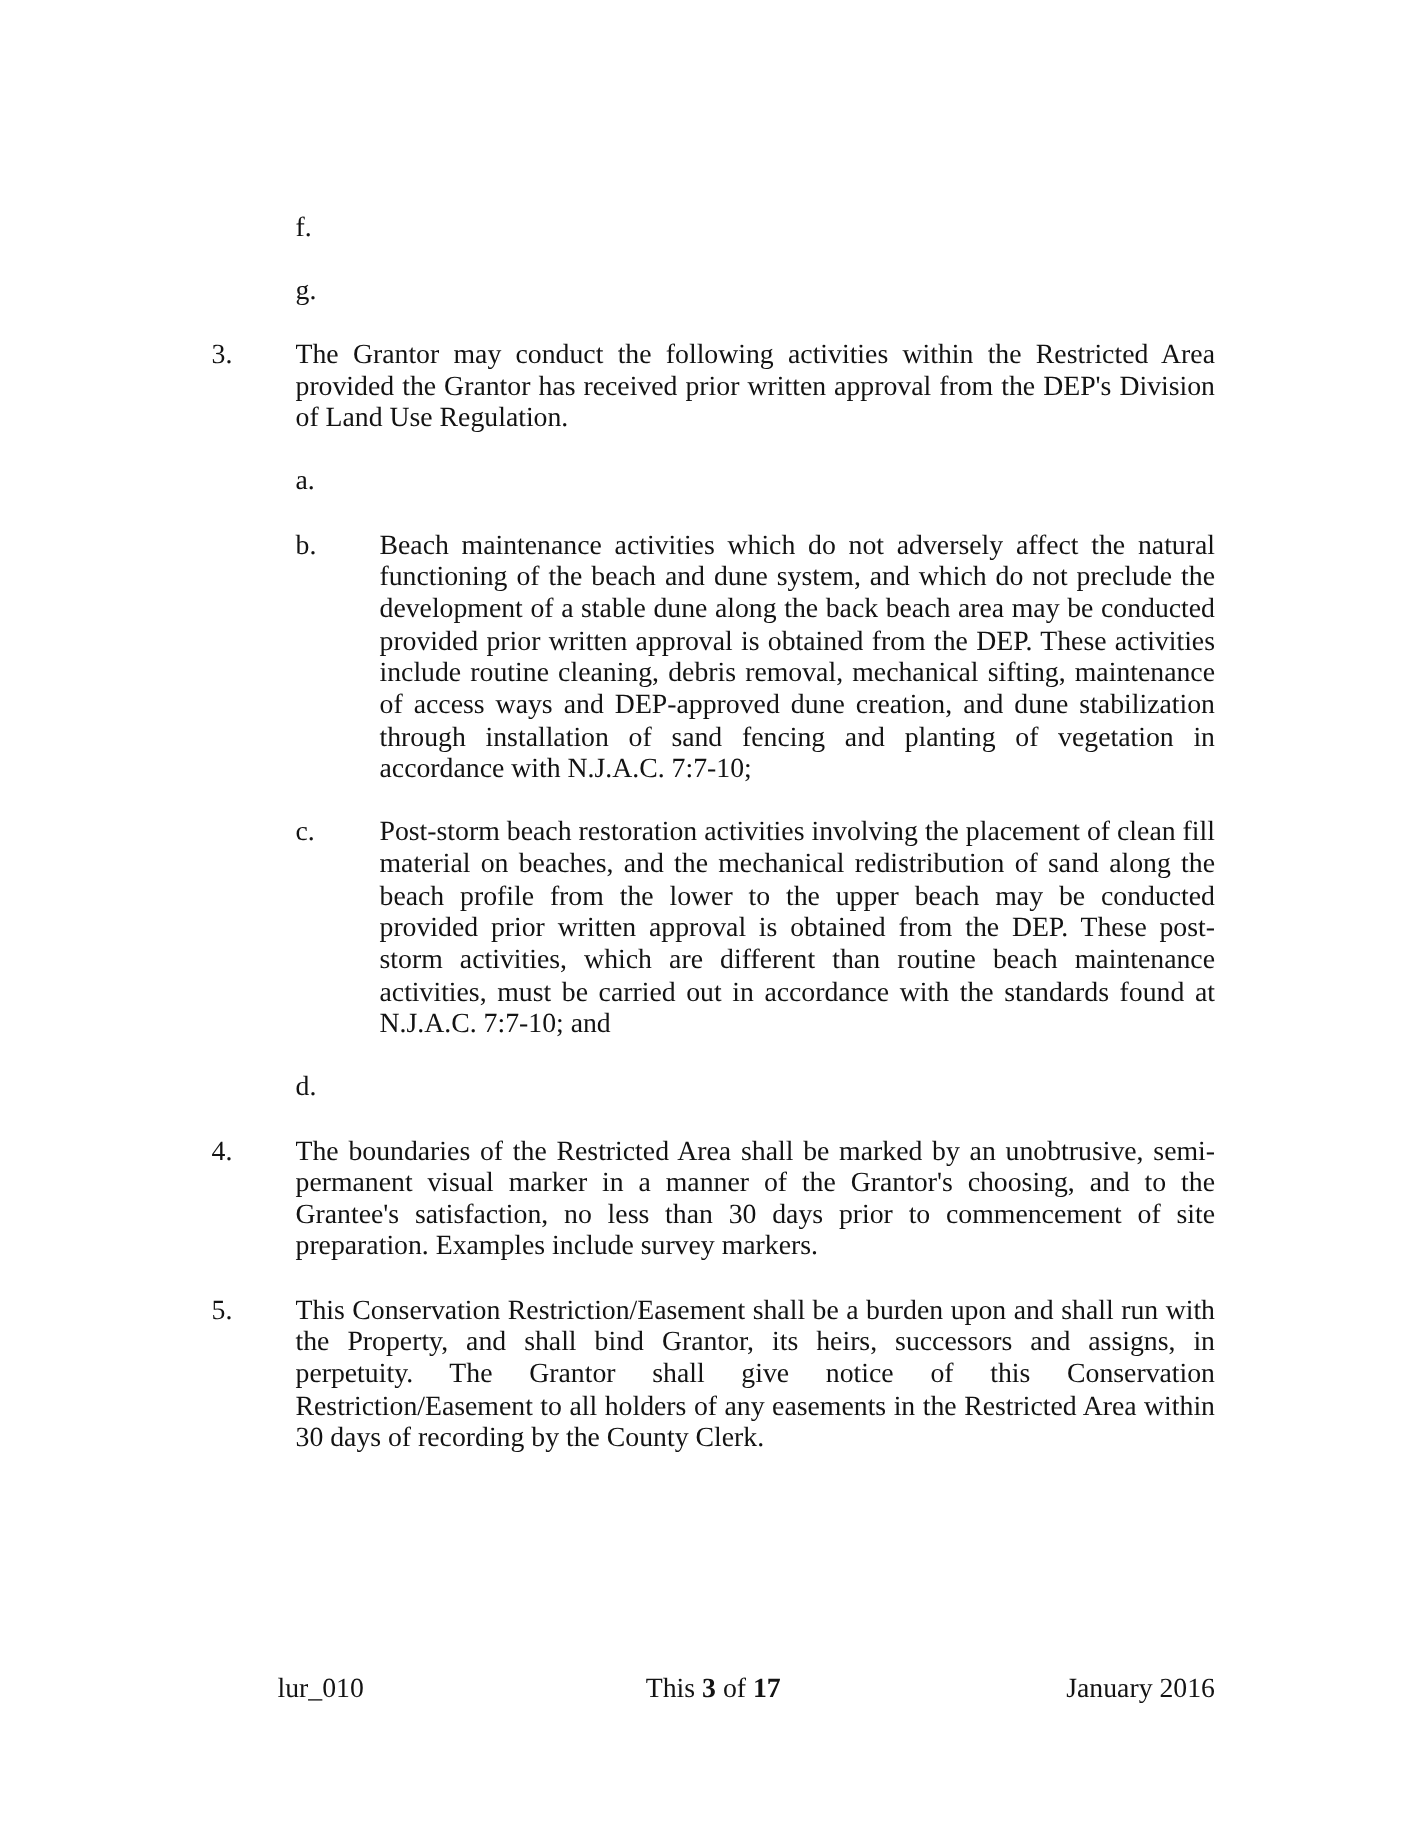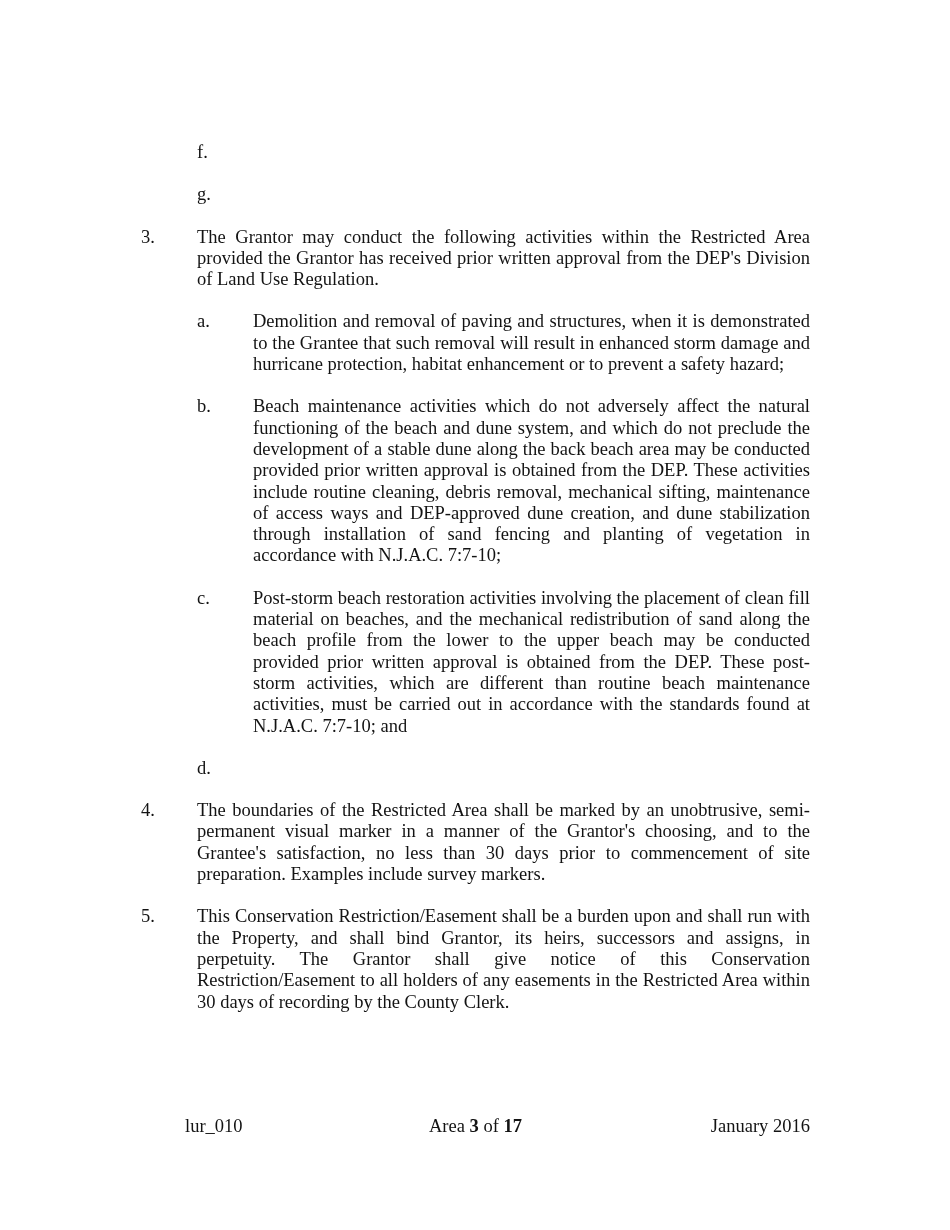--- a/index.html
+++ b/index.html
@@ -90,21 +90,20 @@
       <span class="label">g.</span>
     </div>
 
     <div class="item main">
       <span class="label">3.</span>
       <span class="text">The Grantor may conduct the following activities within the Restricted Area provided the Grantor has received prior written approval from the DEP's Division of Land Use Regulation.</span>
     </div>
 
     <div class="item sub">
       <span class="label">a.</span>
-      <span class="text">Demolition and removal of paving and structures, when it is demonstrated to the Grantee that such removal will result in enhanced storm damage and hurricane protection, habitat enhancement or to prevent a safety hazard;</span>
     </div>
 
     <div class="item sub">
       <span class="label">b.</span>
       <span class="text">Beach maintenance activities which do not adversely affect the natural functioning of the beach and dune system, and which do not preclude the development of a stable dune along the back beach area may be conducted provided prior written approval is obtained from the DEP.  These activities include routine cleaning, debris removal, mechanical sifting, maintenance of access ways and DEP-approved dune creation, and dune stabilization through installation of sand fencing and planting of vegetation in accordance with N.J.A.C. 7:7-10;</span>
     </div>
 
     <div class="item sub">
       <span class="label">c.</span>
       <span class="text">Post-storm beach restoration activities involving the placement of clean fill material on beaches, and the mechanical redistribution of sand along the beach profile from the lower to the upper beach may be conducted provided prior written approval is obtained from the DEP.  These post-storm activities, which are different than routine beach maintenance activities, must be carried out in accordance with the standards found at N.J.A.C. 7:7-10; and</span>
@@ -121,17 +120,17 @@
 
     <div class="item main">
       <span class="label">5.</span>
       <span class="text">This Conservation Restriction/Easement shall be a burden upon and shall run with the Property, and shall bind Grantor, its heirs, successors and assigns, in perpetuity.  The Grantor shall give notice of this Conservation Restriction/Easement to all holders of any easements in the Restricted Area within 30 days of recording by the County Clerk.</span>
     </div>
 
   </div>
 
   <div class="footer">
     <span class="footer-left">lur_010</span>
-    <span class="footer-center"><span>Area</span> <span class="bold">3</span> <span>of</span> <span class="bold">17</span></span>
+    <span class="footer-center"><span>This</span> <span class="bold">3</span> <span>of</span> <span class="bold">17</span></span>
     <span class="footer-right">January 2016</span>
   </div>
 
 </div>
 
 </body></html>

